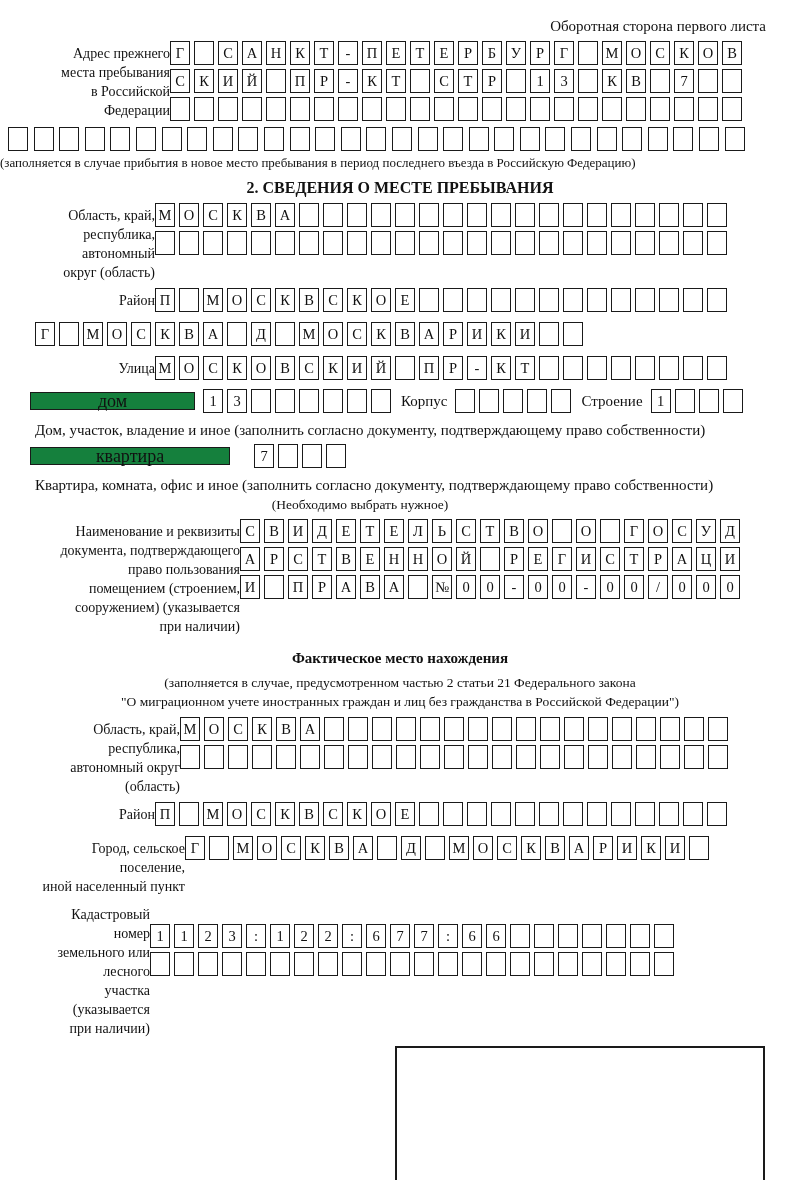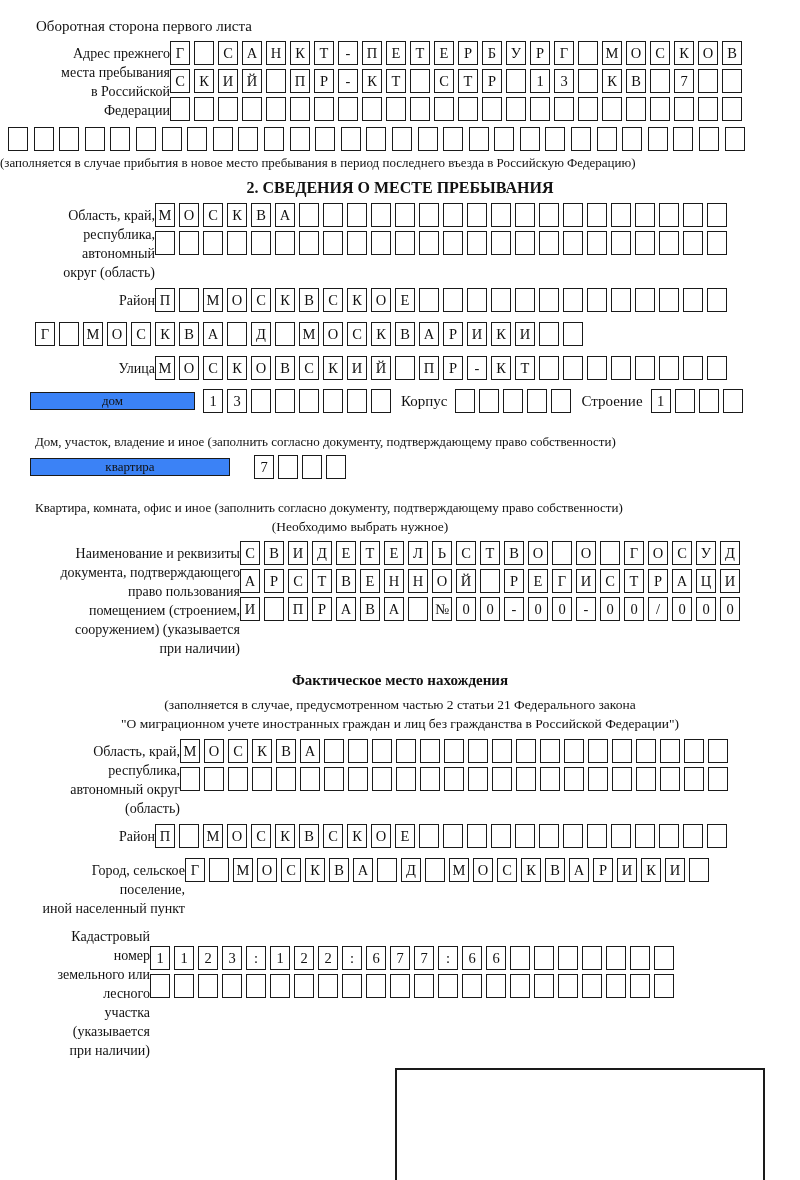--- a/index.html
+++ b/index.html
@@ -4,46 +4,46 @@
 <style>
   * { margin:0; padding:0; box-sizing:border-box; }
   html,body { background:#ffffff; }
   body {
     width:800px; min-height:1180px; margin:0 auto;
     font-family:"Liberation Serif", serif;
     color:#111; font-size:14px; position:relative;
   }
   .page { padding:18px 0 0 0; width:800px; }
 
-  .header-note { padding-right:56px; font-size:15px;margin-left:36px; }
+  .header-note { text-align:right; padding-right:34px; font-size:15px;margin-left:36px; }
 
   .fblock { display:flex; align-items:flex-start; margin-top:6px; padding-left:35px;text-align:right; }
   .flabel { font-size:14px; line-height:19px; white-space:pre-line; flex:0 0 auto; padding-top:3px; }
   .lw135 { width:135px; } .lw120 { width:120px; } .lw145 { width:145px; }
   .lw205 { width:205px; } .lw150 { width:150px; } .lw115 { width:115px; }
 
   .gridcol { display:flex; flex-direction:column; }
   .grid-row { display:flex; margin-bottom:4px; height:24px; }
   .cell {
     width:20px; height:24px; border:1.6px solid #1a1a1a; margin-right:4px;
     display:inline-flex; align-items:center; justify-content:center;
     font-size:14.5px; flex:0 0 auto; background:#fff;
   }
   .full-row { padding-left:8px; margin-top:2px; }
   .full-row .cell { margin-right:5.6px; }
 
   .small-note { font-size:13px; text-align:left; margin-top:2px; }
   .section-title { font-size:16px; font-weight:bold; text-align:center; margin-top:8px; margin-bottom:6px; }
 
   .house-row { display:flex; align-items:center; padding-left:30px; margin-top:4px; height:26px; }
-  .label-box { border:1.6px solid #1a1a1a; height:18px; display:flex; align-items:center; justify-content:center; font-size:13px; background:#3b82f6; }
+  .label-box { border:1.6px solid #1a1a1a; height:18px; display:flex; align-items:center; justify-content:center; font-size:18px; background:#15803d; }
   .house-box { width:165px; margin-right:8px; }
   .apt-box { width:200px; margin-right:24px; }
   .inline-label { font-size:15px; margin:0 8px 0 6px; }
-  .left-note { font-size:13px; padding-left:35px; margin-top:20px; }
+  .left-note { font-size:15px; padding-left:35px; margin-top:8px; }
 
   .stay-row { display:flex; align-items:center; padding-left:35px; margin-top:10px; }
   .stay-label { font-size:15px; margin-right:14px; }
   .checkbox { width:22px; height:26px; border:1.6px solid #1a1a1a; display:inline-flex; align-items:center; justify-content:center; font-size:15px; margin-right:12px; background:#fff; }
   .stay-opt-label { font-size:15px; margin-right:28px; }
   .stay-note { font-size:13.5px; width:440px; margin-left:140px; text-align:center; margin-top:3px; }
   .subtitle { font-size:15px; font-weight:bold; text-align:center; margin-top:14px; }
   .law-note { font-size:13.5px; text-align:center; line-height:19px; margin-top:6px; white-space:pre-line; }
 
   .cadastre-grid { padding-top:22px; }

